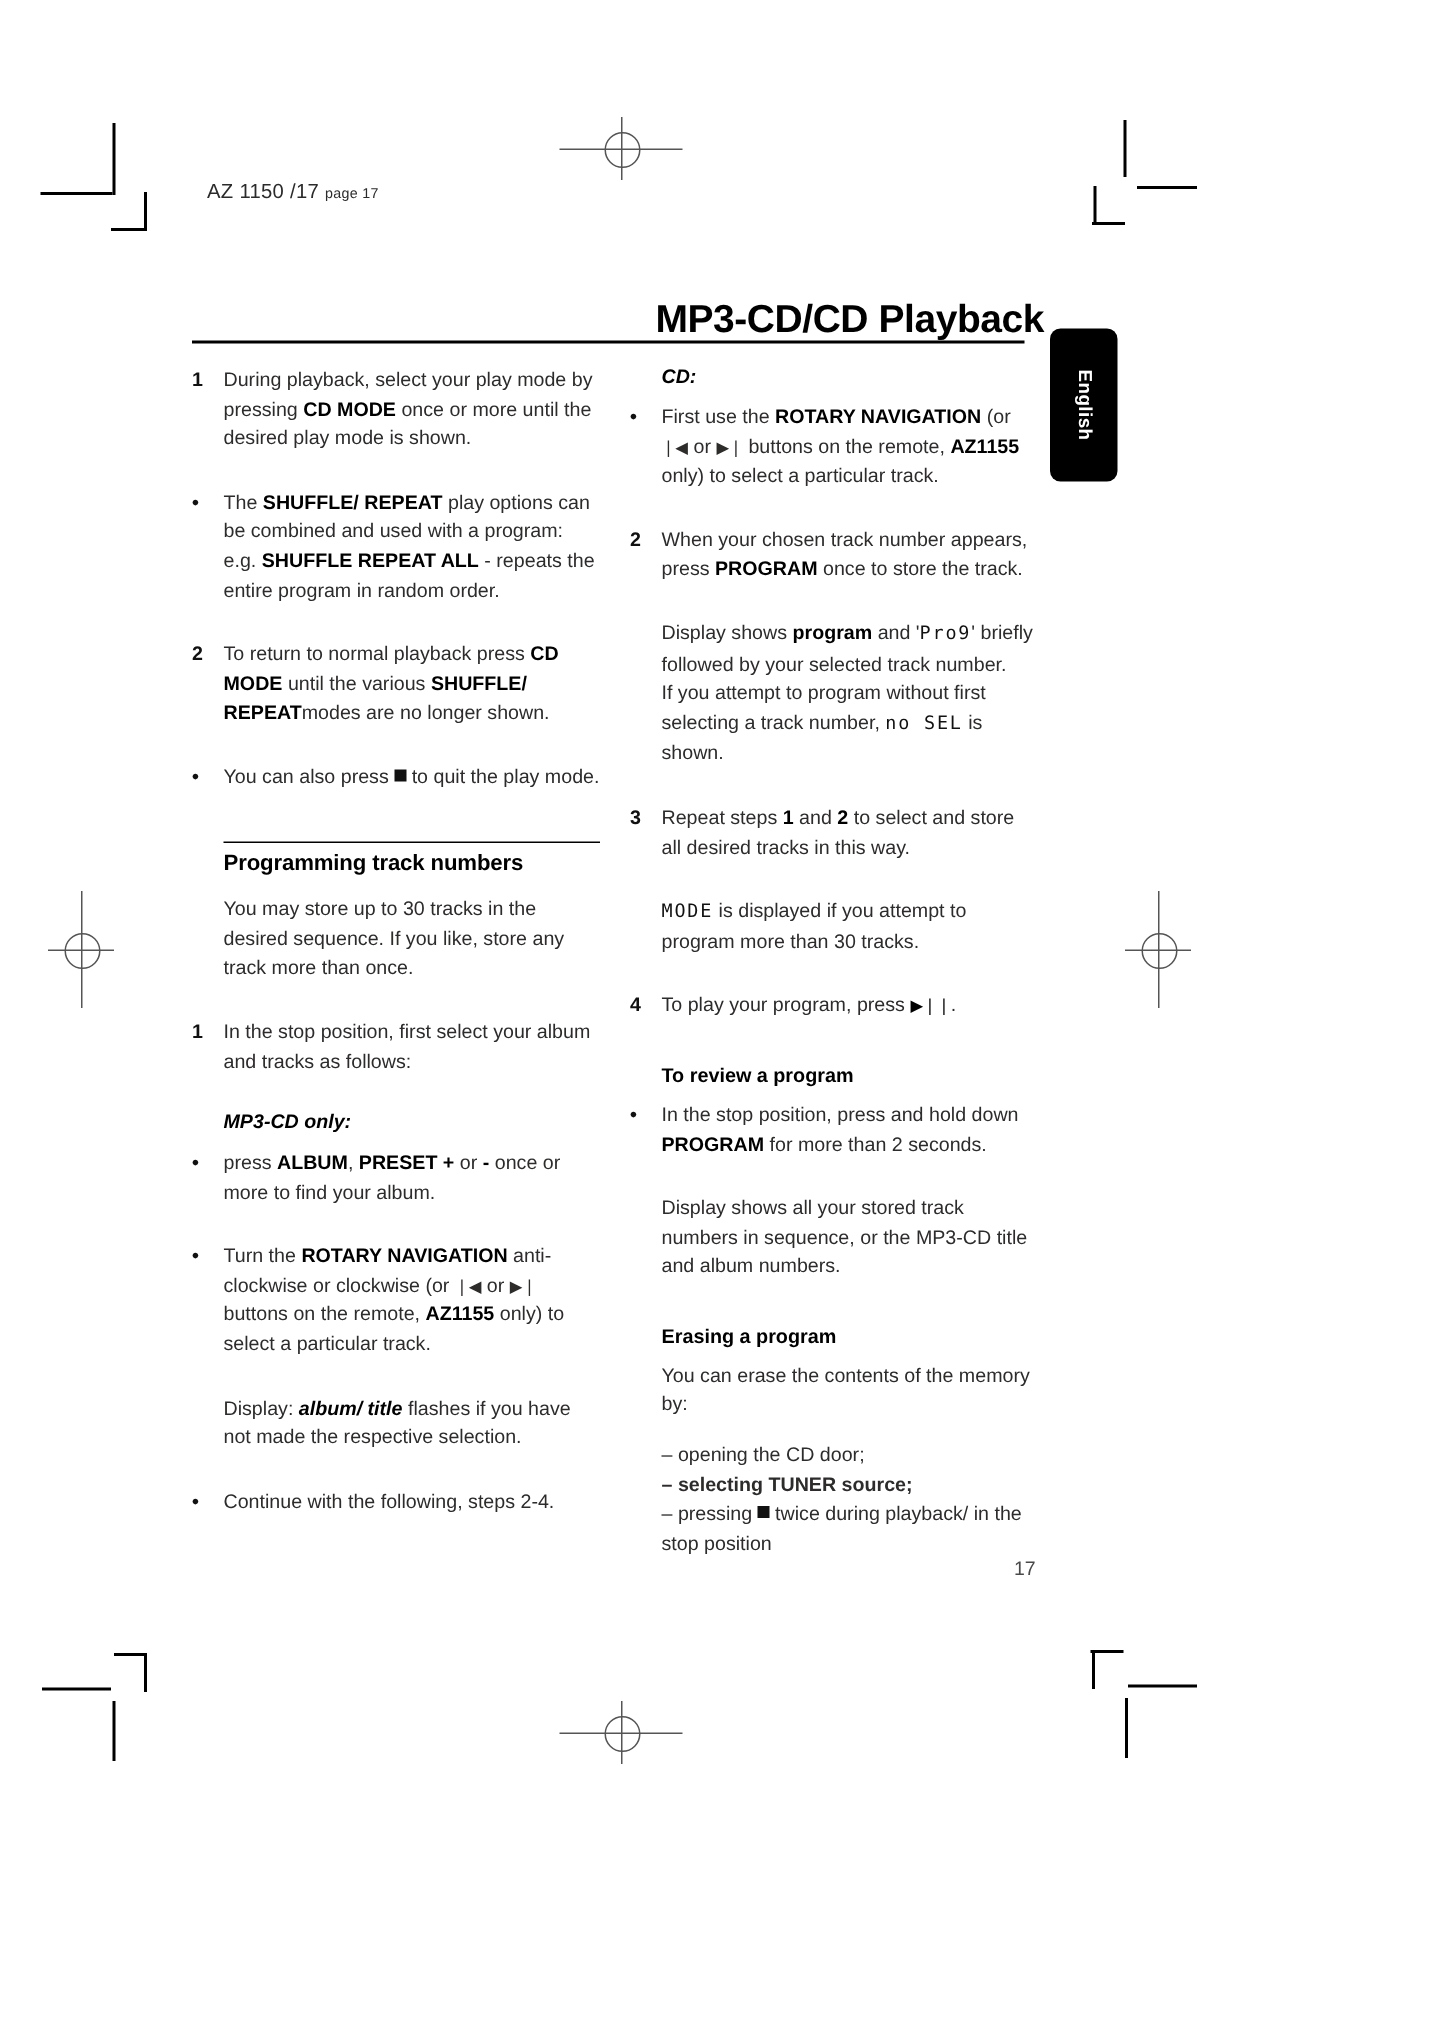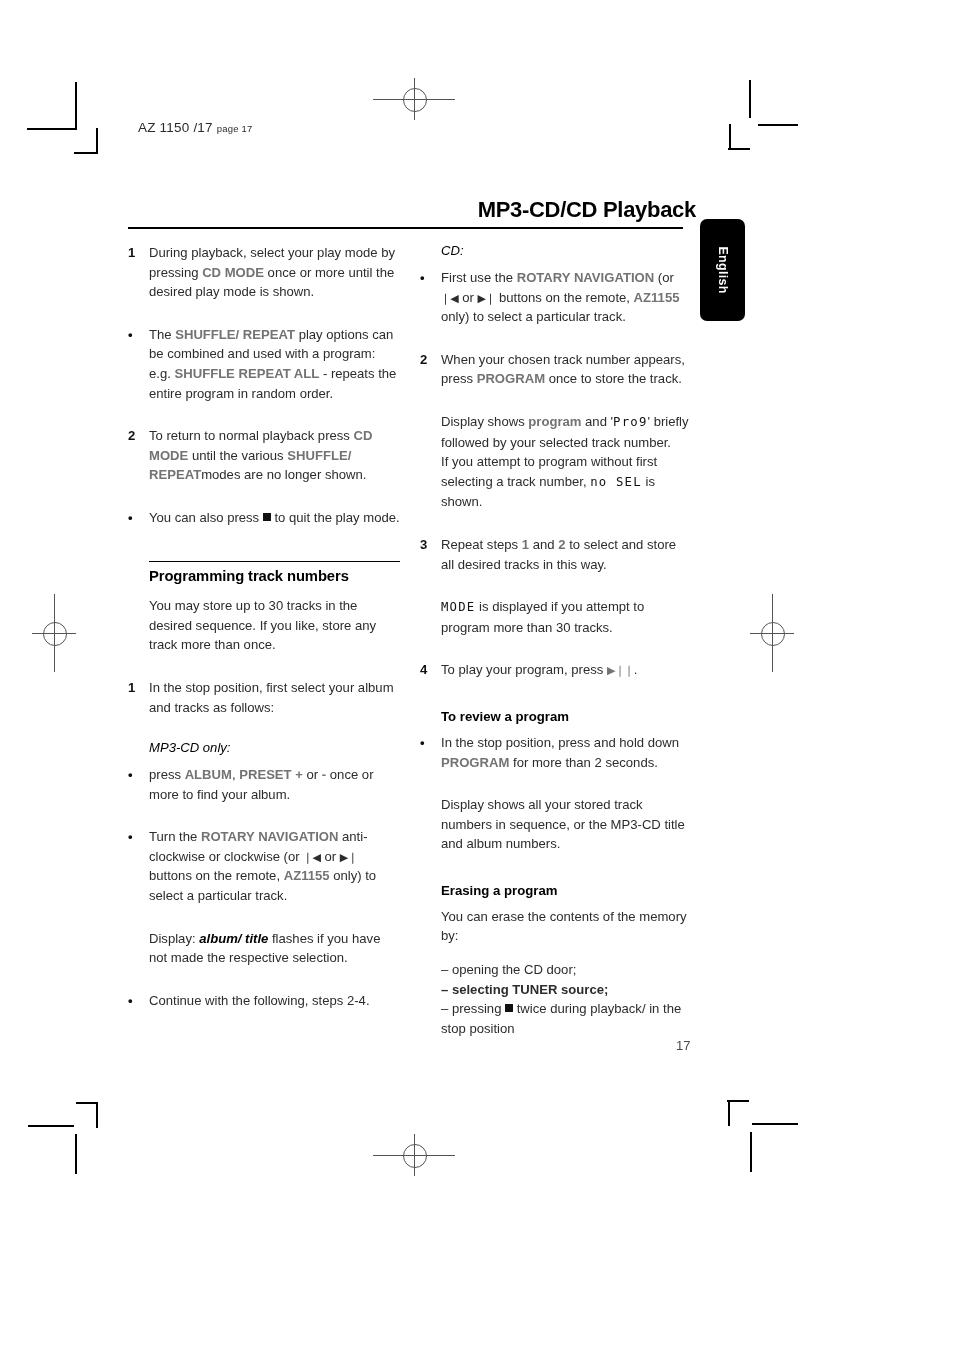--- a/index.html
+++ b/index.html
@@ -16,21 +16,21 @@
           border:1px solid #555;border-radius:50%;}
   
   .page{position:absolute;left:0;top:0;width:954px;height:1146px;}
   .header{
     position:absolute;left:138px;top:120px;
     font-size:13.5px;letter-spacing:.2px;color:#2b2b2b;
   }
   .header .small{font-size:9.5px;}
   .title{
     position:absolute;right:258px;top:197px;
-    font-size:22px;font-weight:bold;letter-spacing:-.3px;color:#000;
+    font-size:26px;font-weight:bold;letter-spacing:-.3px;color:#000;
     white-space:nowrap;
   }
   .title-rule{position:absolute;left:128px;top:227px;width:555px;height:2.2px;background:#000;}
   .langtab{
     position:absolute;left:700px;top:219px;width:45px;height:102px;
     background:#000;border-radius:7px;
   }
   .langtab span{
     position:absolute;left:50%;top:50%;
     transform:translate(-50%,-50%) rotate(90deg);
@@ -41,32 +41,32 @@
   
   .col{position:absolute;top:243px;width:272px;}
   .col-left{left:128px;}
   .col-right{left:420px;}
 
   
   .blk{position:relative;margin-bottom:14px;font-size:13.1px;line-height:19.6px;color:#2e2b2b;}
   .blk .marker{position:absolute;left:0;top:0;width:17px;text-align:left;font-weight:bold;color:#111;}
   .blk .marker.dot{font-weight:bold;font-size:13px;}
   .blk .body{margin-left:21px;}
-  b{font-weight:bold;color:#737373;}
+  b{font-weight:bold;color:#000000;}
   i.it{font-style:italic;font-weight:bold;color:#000;margin-top:36px;}
   .head2{
     margin-left:21px;font-size:14.8px;font-weight:bold;color:#000;
     letter-spacing:-.1px;margin-bottom:12px;margin-top:0;
   }
   .head3{
     margin-left:21px;font-size:13.2px;font-weight:bold;color:#000;
     margin-bottom:9px;margin-top:6px;
   }
   .sect-rule{margin-left:21px;width:251px;height:1.6px;background:#000;margin-top:10px;margin-bottom:6px;}
-  .ital-head{margin-left:21px;font-size:13.1px;font-weight:normal;font-style:italic;color:#000;margin-bottom:10px;}
+  .ital-head{margin-left:21px;font-size:13.1px;font-weight:bold;font-style:italic;color:#000;margin-bottom:10px;}
   .ind-line{margin-left:42px;}
   .lcd{
     font-family:"DejaVu Sans Mono", monospace;
     font-size:12.3px;letter-spacing:1.2px;color:#111;
   }
   .sym{font-family:"DejaVu Sans", sans-serif;font-size:11px;line-height:1;}
   .stopsq{display:inline-block;width:8px;height:8px;background:#111;vertical-align:1px;}
   .spacer{height:9px;}
 </style>
 </head>

